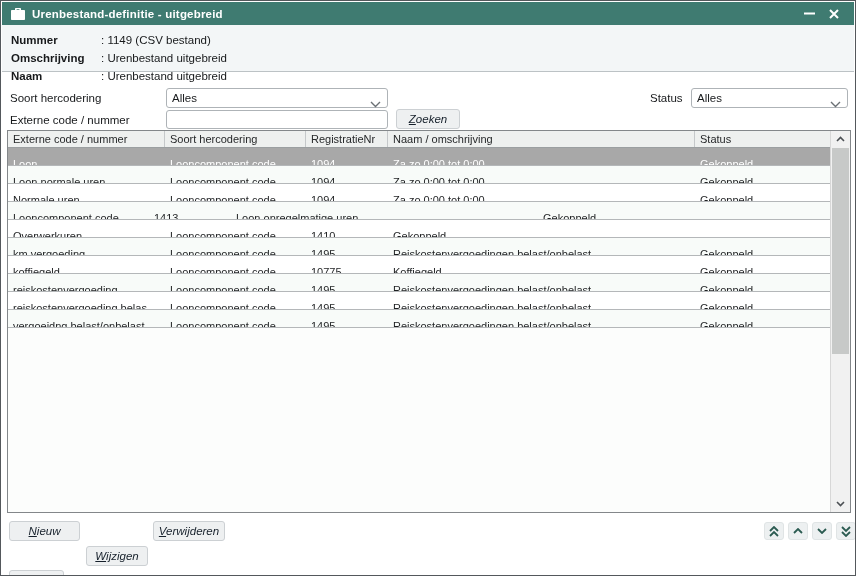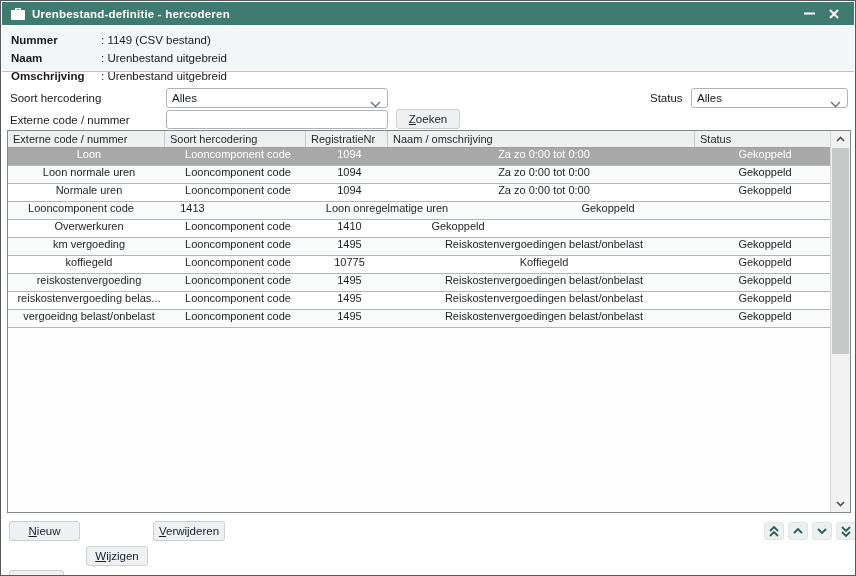--- a/index.html
+++ b/index.html
@@ -35,41 +35,41 @@
     padding-left:5px; cursor:default;
   }
   .combo .chev { position:absolute; right:6px; top:6px; }
   .textinput {
     position:absolute; height:19px; background:#ffffff; border:1px solid #aeb3b7;
     border-radius:3px; font-size:11.5px; padding:0 4px; color:#17191b; font-family:inherit;
   }
   .btn {
     position:absolute; height:20px; background:#eef0f1; border:1px solid #ccd0d3;
     border-radius:3px; font-size:11.5px; color:#16202b; text-align:center;
-    line-height:18px; cursor:default;
+    line-height:18px; cursor:default;font-style:italic;
   }
   
   .grid {
     position:absolute; left:6px; top:129px; width:844px; height:383px;
     border:1px solid #83878a; background:#fcfdfc; overflow:hidden;
   }
   .grid-head { display:flex; height:17px; background:#eef0ef; border-bottom:1px solid #9b9fa1;
     width:822px; }
   .gh-cell {
     font-size:11px; color:#26282a; padding:2px 0 0 5px; border-right:1px solid #c5c8ca;
     white-space:nowrap; overflow:hidden; height:100%;
   }
   .grid-body { width:822px; }
   .g-row { display:flex; height:18px; border-bottom:1px solid #b4b7b9; background:#ffffff; }
   .g-row:nth-child(even) { background:#f8fbf9; }
   .g-row.selected { background:#a8a8a8; }
   .g-row.selected .g-cell { color:#ffffff; }
   .g-cell {
-    font-size:11px; color:#1e2022; padding:0 0 0 5px;
-    white-space:nowrap; overflow:hidden; height:100%;text-align:center;
+    font-size:11px; color:#1e2022; padding:10px 0 0 5px;
+    white-space:nowrap; overflow:hidden; height:100%;
   }
   .c0 { width:157px; } .c1 { width:141px; } .c2 { width:82px; } .c3 { width:307px; } .c4 { width:135px; border-right:none; }
   
   .vscroll { position:absolute; top:0; right:0; bottom:0; width:20px; background:#f1f1f1; border-left:1px solid #d7d7d7; }
   .vs-btn { position:absolute; left:0; width:19px; height:16px; background:#f1f1f1; display:flex; align-items:center; justify-content:center; cursor:default; }
   .vs-up { top:0; } .vs-down { bottom:0; }
   .vs-thumb { position:absolute; left:1px; top:17px; width:17px; height:206px; background:#c7c9c8; }
   
   .navbtn {
     position:absolute; width:20px; height:18px; top:521px; background:#edf0f1;
@@ -81,43 +81,43 @@
 <body>
 
 <div class="window">
 
   <div class="titlebar">
     <span style="display:flex;">
       <svg width="14" height="12" viewBox="0 0 14 12">
         <path fill="#ffffff" d="M5 0h4c.6 0 1 .4 1 1v1h3c.6 0 1 .4 1 1v8c0 .6-.4 1-1 1H1c-.6 0-1-.4-1-1V3c0-.6.4-1 1-1h3V1c0-.6.4-1 1-1zm.6 1.2v.8h2.8v-.8H5.6zM0.9 5.6h12.2v1H8v.9H6v-.9H0.9v-1z"></path>
       </svg>
     </span>
-    <span class="title">Urenbestand-definitie - hercoderen</span>
+    <span class="title">Urenbestand-definitie - uitgebreid</span>
     <span class="spacer"></span>
     <span class="tb-btn">
       <svg width="11" height="3" viewBox="0 0 11 3">
           <rect x="0" y="0.5" width="11" height="2" fill="#ffffff"></rect>
         </svg>
     </span>
     <span class="tb-btn" style="margin-left:3px;">
       <svg width="10" height="10" viewBox="0 0 10 10">
           <path d="M1 1l8 8M9 1l-8 8" stroke="#ffffff" stroke-width="2"></path>
         </svg>
     </span>
   </div>
 
   <div class="infobar">
     <div class="info-row">
       <span class="info-label">Nummer</span><span>:</span> <span>1149 (CSV bestand)</span>
     </div>
     <div class="info-row">
+      <span class="info-label">Omschrijving</span><span>:</span> <span>Urenbestand uitgebreid</span>
+    </div>
+    <div class="info-row">
       <span class="info-label">Naam</span><span>:</span> <span>Urenbestand uitgebreid</span>
-    </div>
-    <div class="info-row">
-      <span class="info-label">Omschrijving</span><span>:</span> <span>Urenbestand uitgebreid</span>
     </div>
   </div>
 
   <div class="filterbar">
     <span class="flabel" style="left:8px; top:9px;">Soort hercodering</span>
     <div class="combo" style="left:164px; top:5px; width:222px;">
       <span>Alles</span>
       <span class="chev">
         <svg width="11" height="7" viewBox="0 0 11 7">
             <path d="M1 1l4.5 4.5L10 1" fill="none" stroke="#6b7075" stroke-width="1.4"></path>

